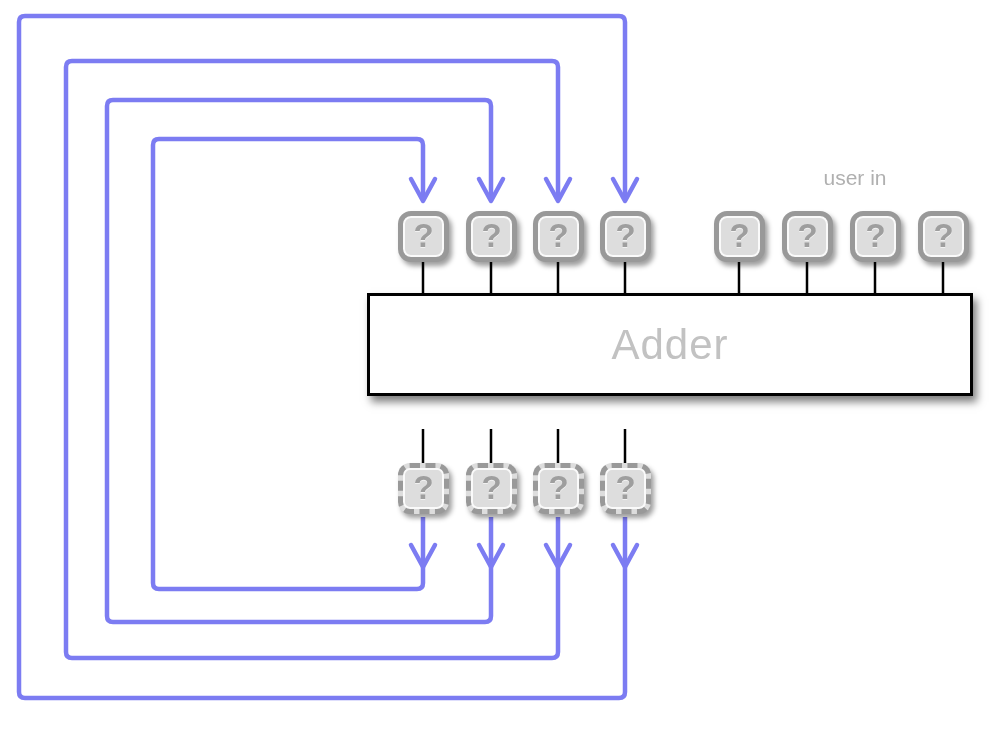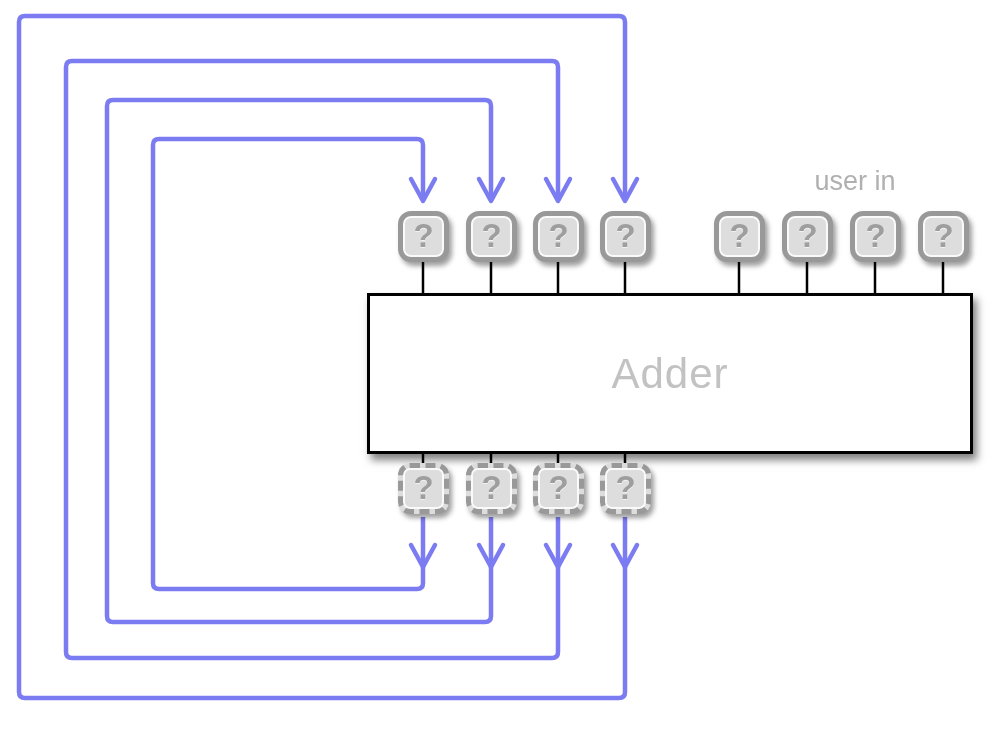--- a/index.html
+++ b/index.html
@@ -49,41 +49,41 @@
     font-weight: bold;
     color: var(--question-mark, #9e9e9e);
     line-height: 1;
     margin-top: -3px;
     text-shadow: 0 1px 0 rgba(255,255,255,0.6);
   }
 
   .adder {
     position: absolute;
     left: 367px; top: 293px;
-    width: 606px; height: 161px;
+    width: 606px; height: 103px;
     box-sizing: border-box;
     background: var(--adder-fill, #ffffff);
     border: 3px solid var(--adder-border, #000000);
     box-shadow: 4px 6px 8px rgba(0,0,0,0.5);
     display: flex;
     align-items: center;
     justify-content: center;
   }
   .adder-label {
     font-size: 42px;
     color: var(--adder-text, #c2c2c2);
     letter-spacing: 1px;
   }
 
   .user-in-label {
     position: absolute;
     left: 775px; top: 166px;
     width: 160px;
     text-align: center;
-    font-size: 27px;
+    font-size: 21px;
     color: var(--muted-label, #b0b0b0);
   }
 </style>
 </head>
 <body>
 
 <div id="canvas">
 
   <svg class="wires" width="1008" height="734">
 

